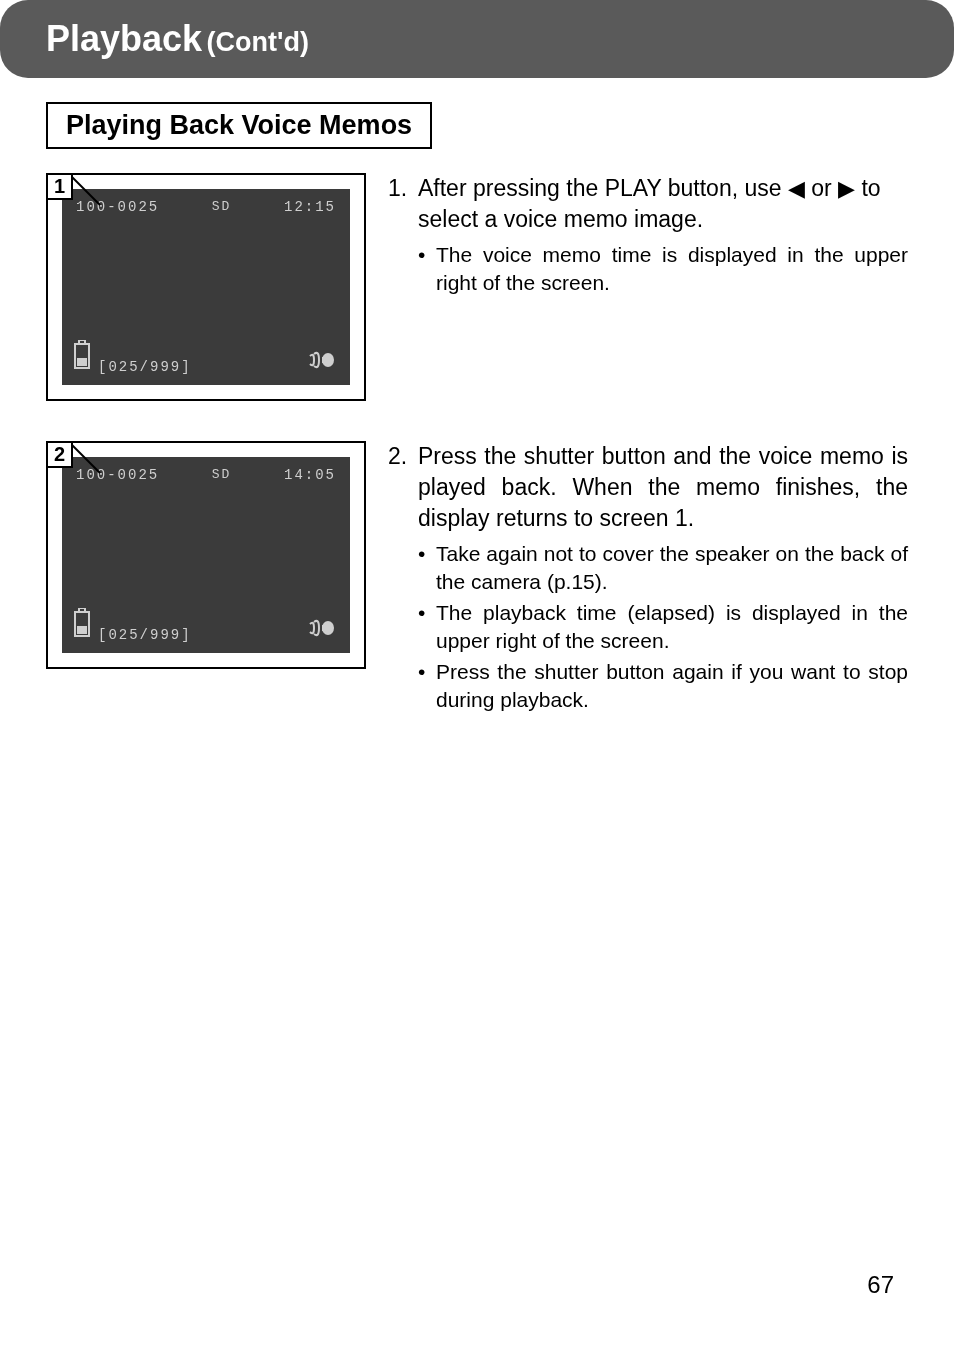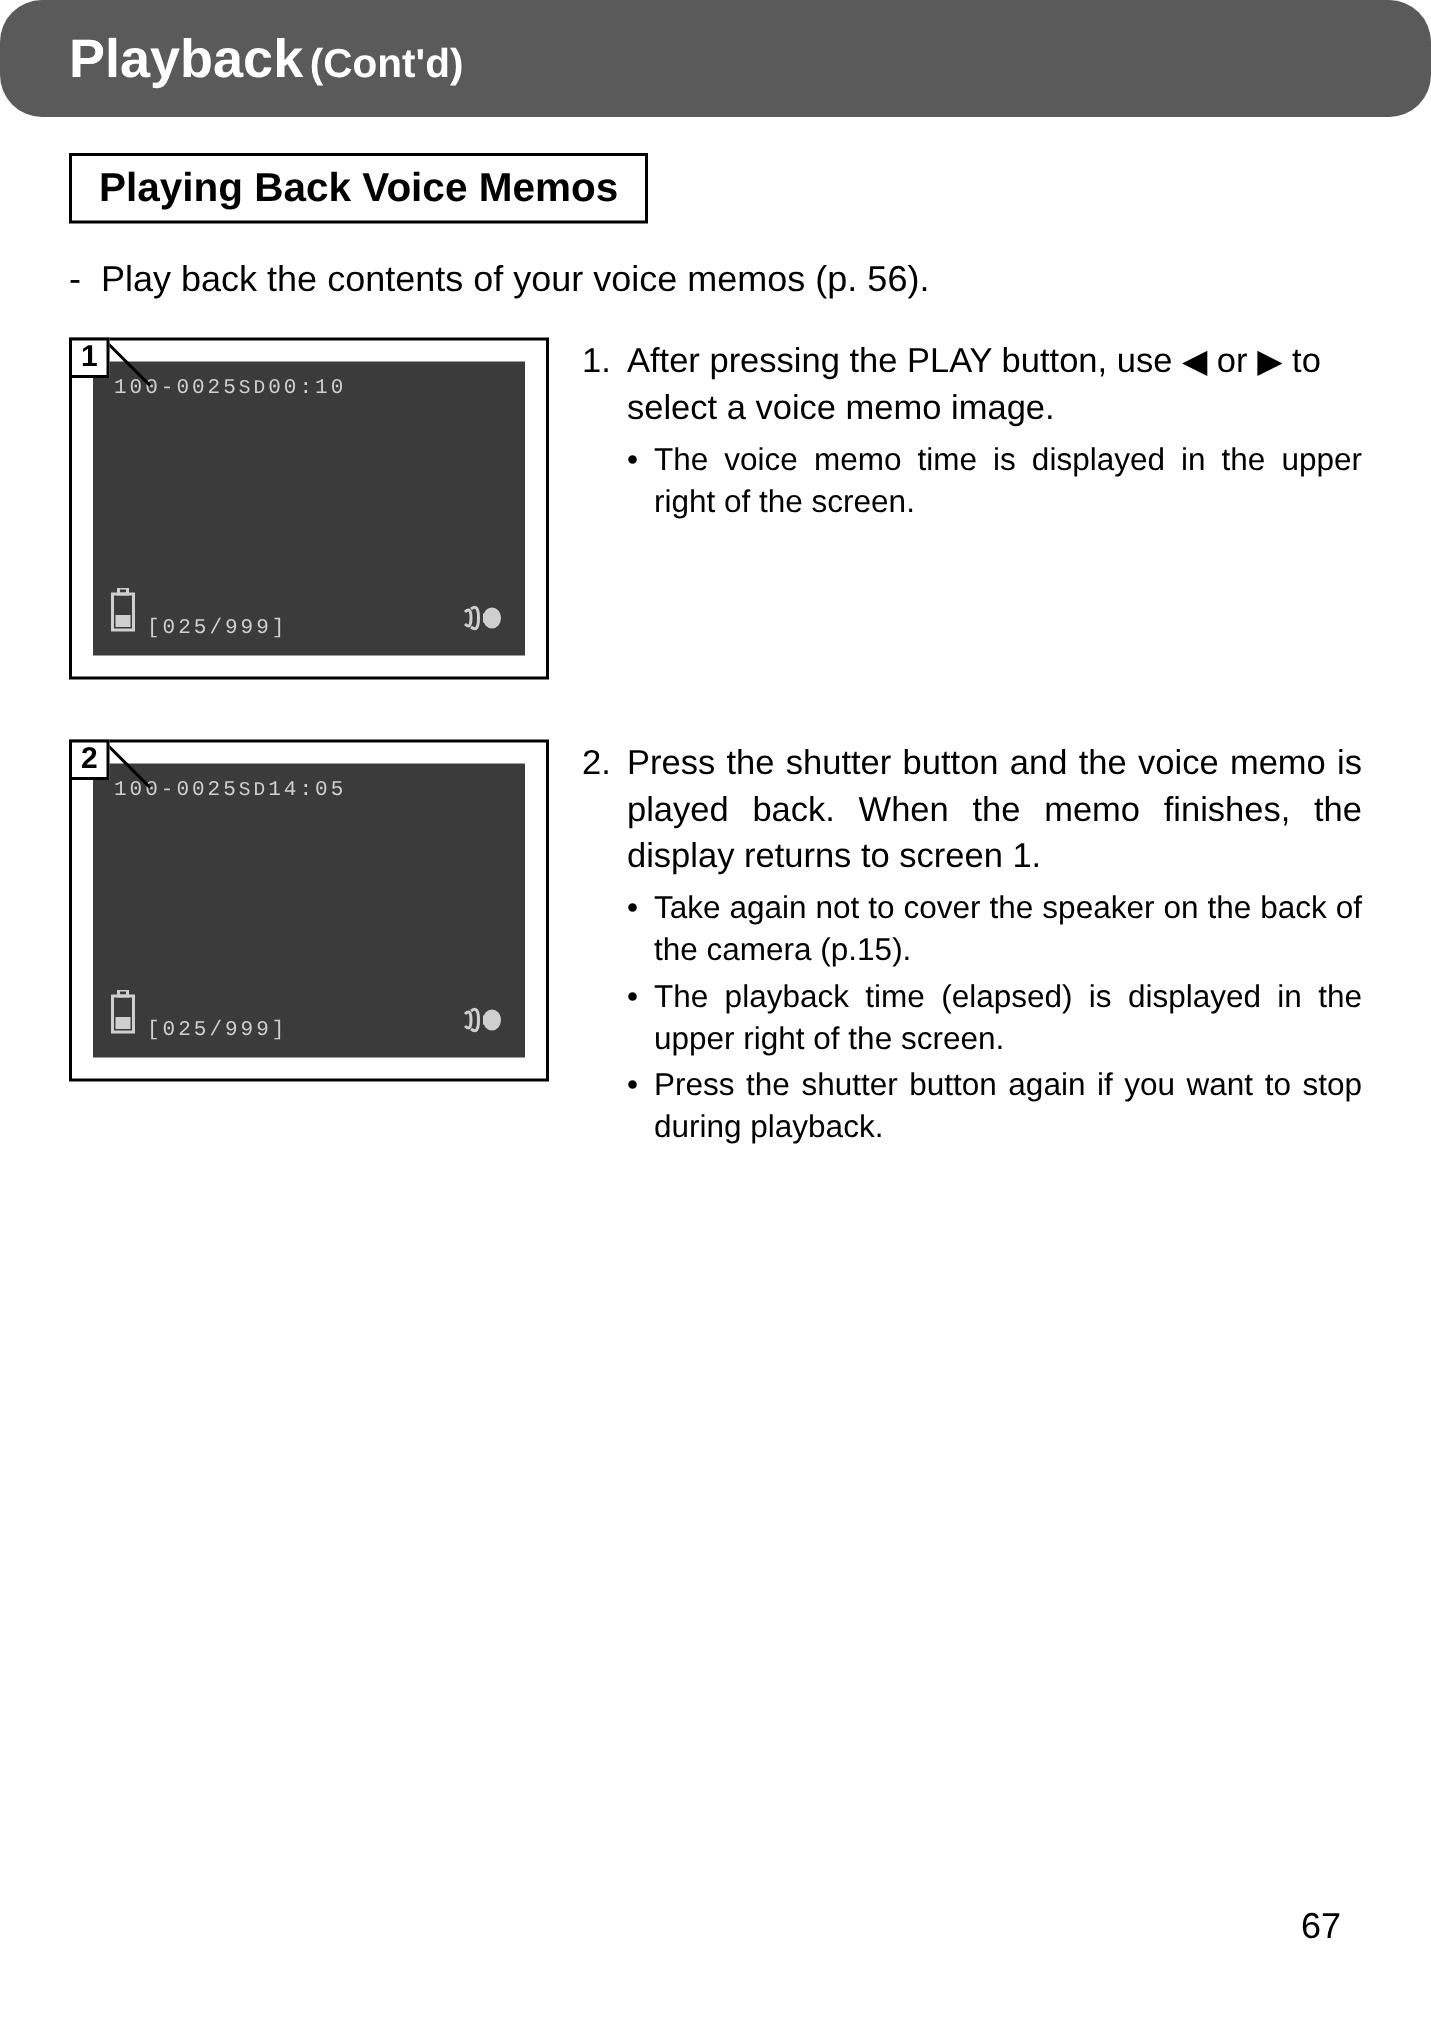--- a/index.html
+++ b/index.html
@@ -10,21 +10,21 @@
   .header-band .cont { font-size: 27px; font-weight: bold; }
   .content { padding: 24px 46px 0 46px; }
   .section-title-box { display: inline-block; border: 2px solid #000; padding: 6px 18px; font-size: 27px; font-weight: bold; margin-bottom: 24px; text-align: center; }
   .intro { font-size: 24px; margin-bottom: 24px; }
   .row { display: flex; align-items: flex-start; margin-bottom: 40px; }
   .sim-wrap { width: 320px; flex: 0 0 320px; }
   .sim-frame { border: 2px solid #000; position: relative; }
   .step-badge { position: absolute; top: -2px; left: -2px; background: #fff; border: 2px solid #000; font-size: 20px; font-weight: bold; padding: 0 6px; z-index: 3; }
   .tick { position: absolute; width: 54px; height: 40px; top: 0; left: 0; overflow: visible; z-index: 2; }
   .sim-inner { margin: 14px; background: #3b3b3b; color: #cfcfcf; height: 196px; position: relative; font-family: "Courier New", monospace; letter-spacing: 2px; }
-  .sim-topline { display: flex; padding: 10px 14px 0 14px; font-size: 14px; }
+  .sim-topline { display: flex; justify-content: space-between; padding: 10px 14px 0 14px; font-size: 14px; }
   .sim-topline .sd { font-size: 13px; }
   .sim-bottomline { position: absolute; bottom: 10px; left: 10px; right: 14px; display: flex; justify-content: space-between; align-items: flex-end; gap: 13px; }
   .battery-icon { display: inline-block; }
   .counter { font-size: 14px; letter-spacing: 2px; margin-left: 6px; }
   .left-cluster { display:flex; align-items: flex-end; }
   .mic-icon { display: inline-block; }
   .step-text { flex: 1; padding-left: 22px; font-size: 23px; line-height: 1.35; }
   .step-text .lead { display: flex; }
   .step-text .num { flex: 0 0 30px; }
   .step-text .body { flex: 1; text-align: left; }
@@ -41,38 +41,34 @@
 
 <div class="page">
   <div class="header-band">
     <span class="title">Playback</span>
     <span class="cont">(Cont'd)</span>
   </div>
 
   <div class="content">
     <div class="section-title-box">Playing Back Voice Memos</div>
 
-    <div class="intro">
-      <span>-</span>
-      &nbsp;<span>Play back the contents of your voice memos (p. 56).</span>
-    </div>
 
     
     <div class="row">
       <div class="sim-wrap">
         <div class="sim-frame">
           <div class="step-badge">1</div>
           <svg class="tick" viewBox="0 0 54 40">
             <line x1="22" y1="0" x2="52" y2="30" stroke="#000" stroke-width="2"></line>
           </svg>
           <div class="sim-inner">
             <div class="sim-topline">
               <span>100-0025</span>
               <span class="sd">SD</span>
-              <span>00:10</span>
+              <span>12:15</span>
             </div>
             <div class="sim-bottomline">
               <div class="left-cluster">
                 <span class="battery-icon">
                   <svg width="20" height="30" viewBox="0 0 20 30">
                     <rect x="7" y="0" width="6" height="4" fill="none" stroke="#cfcfcf" stroke-width="2"></rect>
                     <rect x="3" y="4" width="14" height="24" fill="none" stroke="#cfcfcf" stroke-width="2"></rect>
                     <rect x="5" y="18" width="10" height="8" fill="#cfcfcf"></rect>
                   </svg>
                 </span>

